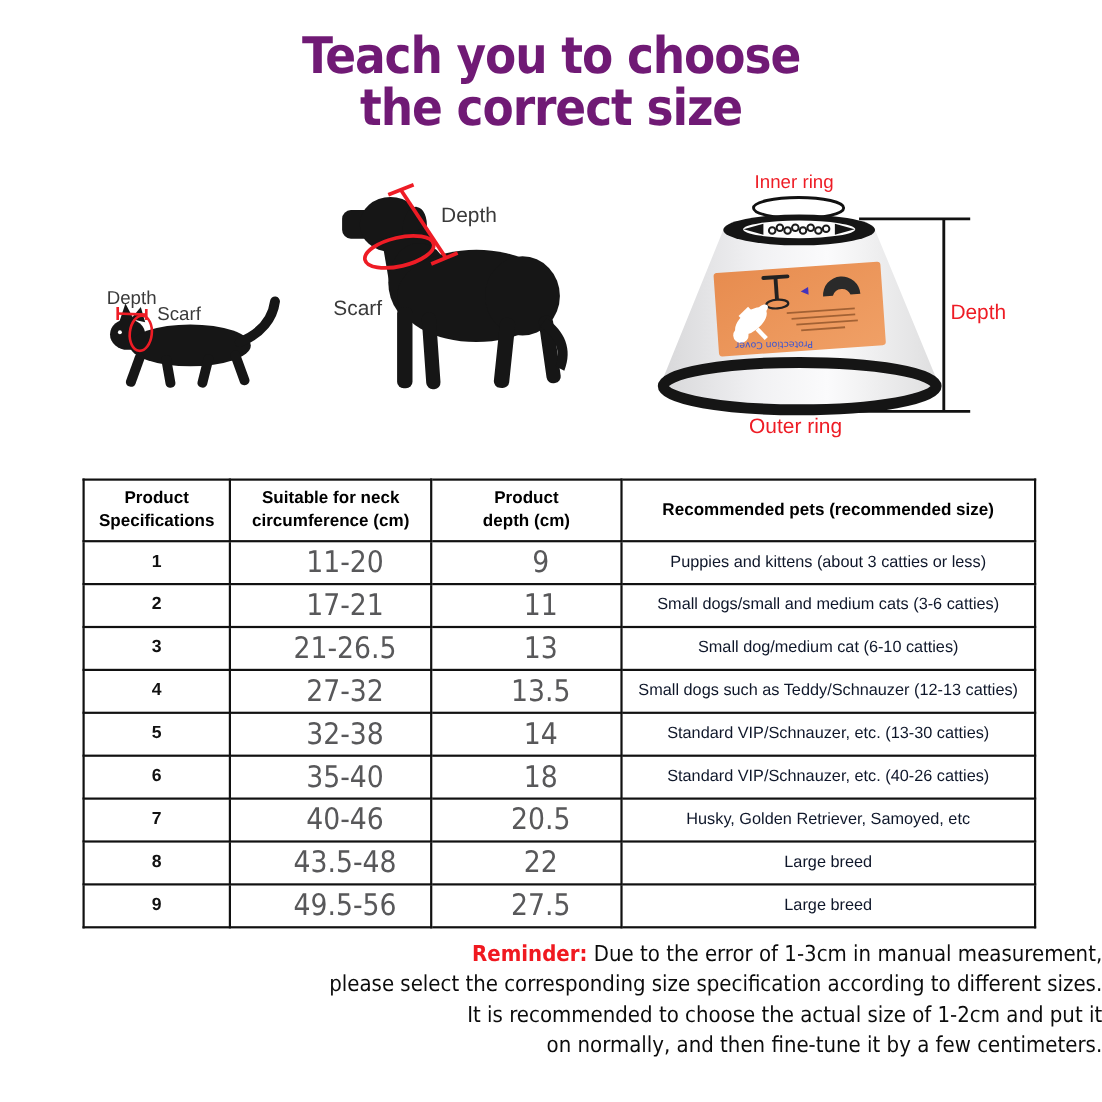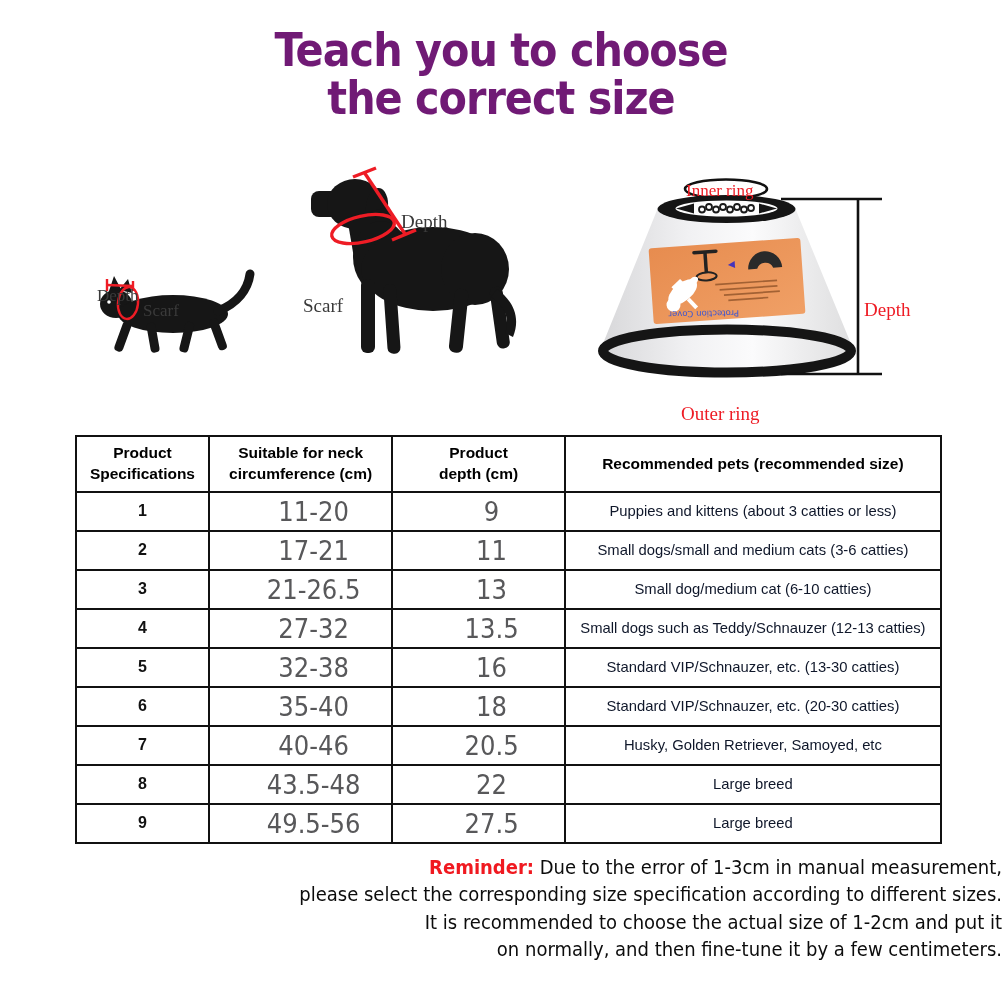--- a/index.html
+++ b/index.html
@@ -15,21 +15,21 @@
     font-family:"DejaVu Sans",sans-serif;font-stretch:condensed;
     font-weight:700;font-size:46px;line-height:1.05;letter-spacing:-1px;
     color:#701a75;white-space:nowrap;
   }
 
   
   .diagrams{position:relative;height:302px;margin-top:8px;}
   .diagrams svg{position:absolute;}
   .label{
     position:absolute;font-size:17px;color:#3a3a3a;white-space:nowrap;
-    font-family:Liberation Serif, serif;font-stretch:condensed;margin-top:25px;
+    font-family:Liberation Sans, sans-serif;font-stretch:condensed;
   }
   .label.big{font-size:19px;}
   .label.red{color:#ee1c25;}
 
   
   table.size-table{
     border-collapse:collapse;table-layout:fixed;
     width:867px;margin:2px 0 0 75px;background:#fff;
   }
   .size-table th,.size-table td{
@@ -213,28 +213,28 @@
         </tr>
         <tr>
           <td class="col0">4</td>
           <td class="col1">27-32</td>
           <td class="col2">13.5</td>
           <td class="col3">Small dogs such as Teddy/Schnauzer (12-13 catties)</td>
         </tr>
         <tr>
           <td class="col0">5</td>
           <td class="col1">32-38</td>
-          <td class="col2">16</td>
+          <td class="col2">14</td>
           <td class="col3">Standard VIP/Schnauzer, etc. (13-30 catties)</td>
         </tr>
         <tr>
           <td class="col0">6</td>
           <td class="col1">35-40</td>
           <td class="col2">18</td>
-          <td class="col3">Standard VIP/Schnauzer, etc. (20-30 catties)</td>
+          <td class="col3">Standard VIP/Schnauzer, etc. (40-26 catties)</td>
         </tr>
         <tr>
           <td class="col0">7</td>
           <td class="col1">40-46</td>
           <td class="col2">20.5</td>
           <td class="col3">Husky, Golden Retriever, Samoyed, etc</td>
         </tr>
         <tr>
           <td class="col0">8</td>
           <td class="col1">43.5-48</td>

